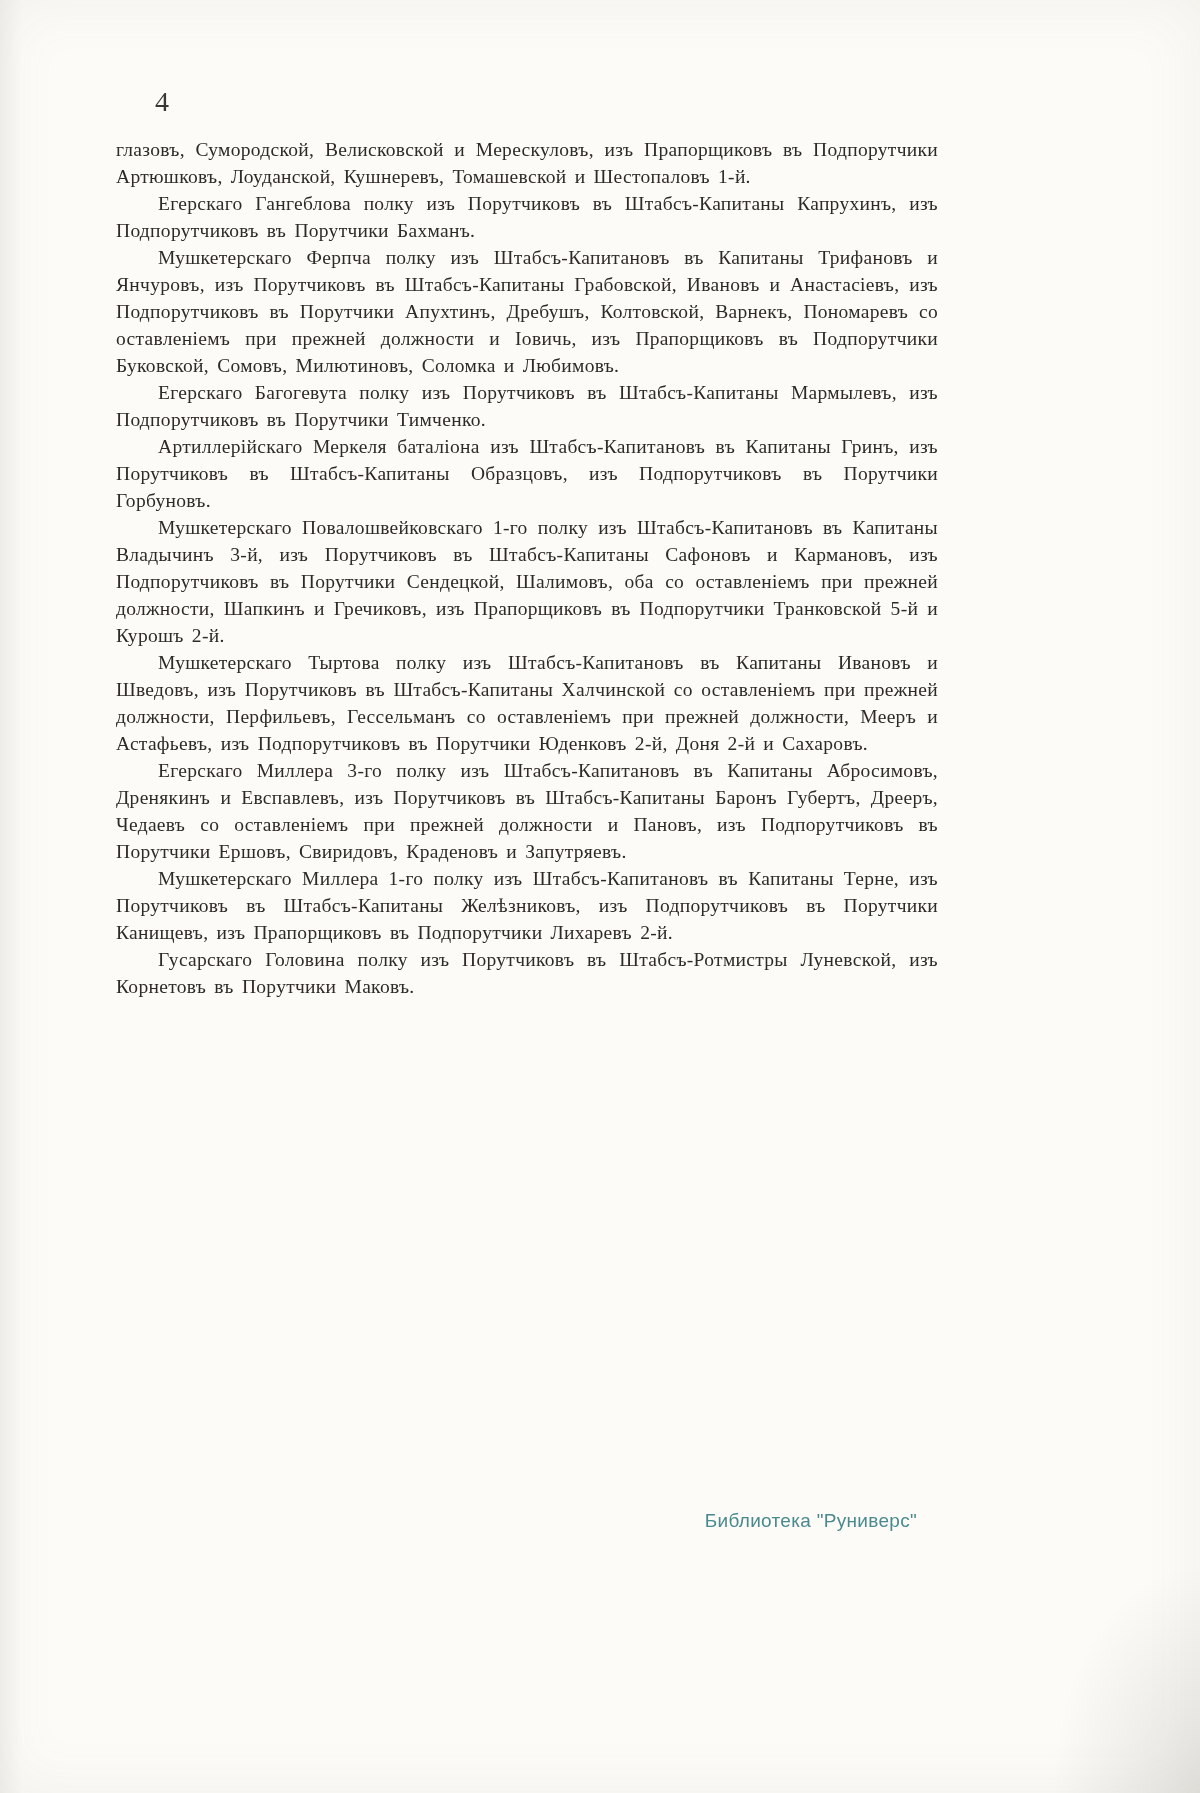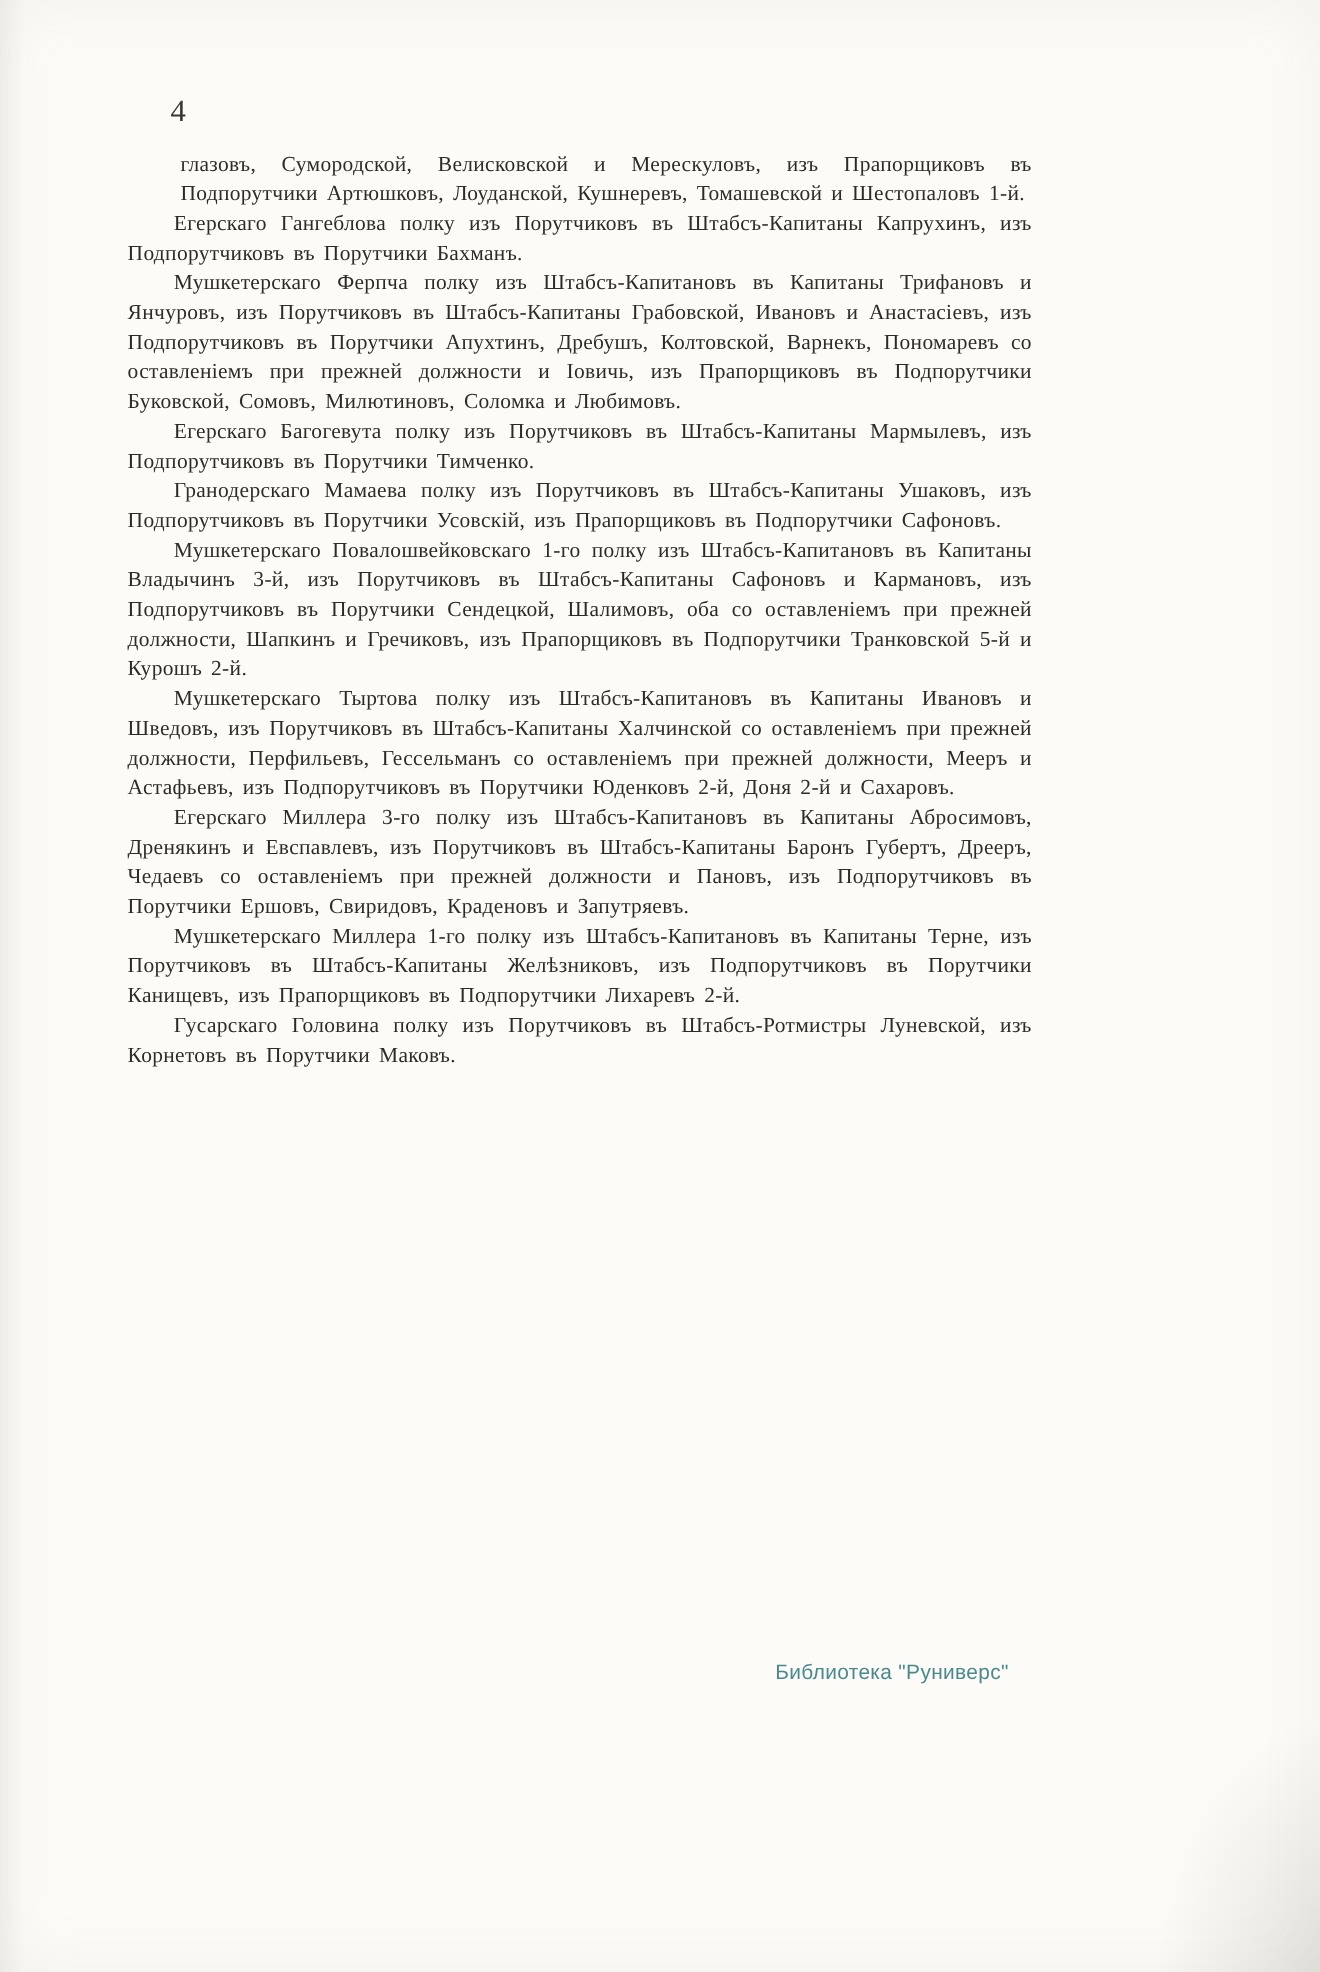--- a/index.html
+++ b/index.html
@@ -35,21 +35,20 @@
     text-align: justify;
     word-spacing: 3px;
     letter-spacing: 0.3px;
   }
   .para {
     margin: 0;
     text-indent: 42px;
   }
   .para.no-indent {
     text-indent: 0;
-    margin-left: 48px;
   }
   .para.spaced {
   }
   .watermark {
     position: absolute;
     top: 1510px;
     right: 283px;
     font-family: "Liberation Sans", "DejaVu Sans", sans-serif;
     font-size: 19px;
     color: #4a8a8e;
@@ -79,21 +78,21 @@
 
 <div class="page">
 
   <div class="page-number">4</div>
 
   <div class="text-block">
     <p class="para no-indent">глазовъ, Сумородской, Велисковской и Мерескуловъ, изъ Прапорщиковъ въ Подпорутчики Артюшковъ, Лоуданской, Кушнеревъ, Томашевской и Шестопаловъ 1-й.</p>
     <p class="para">Егерскаго Гангеблова полку изъ Порутчиковъ въ Штабсъ-Капитаны Капрухинъ, изъ Подпорутчиковъ въ Порутчики Бахманъ.</p>
     <p class="para">Мушкетерскаго Ферпча полку изъ Штабсъ-Капитановъ въ Капитаны Трифановъ и Янчуровъ, изъ Порутчиковъ въ Штабсъ-Капитаны Грабовской, Ивановъ и Анастасіевъ, изъ Подпорутчиковъ въ Порутчики Апухтинъ, Дребушъ, Колтовской, Варнекъ, Пономаревъ со оставленіемъ при прежней должности и Іовичь, изъ Прапорщиковъ въ Подпорутчики Буковской, Сомовъ, Милютиновъ, Соломка и Любимовъ.</p>
     <p class="para">Егерскаго Багогевута полку изъ Порутчиковъ въ Штабсъ-Капитаны Мармылевъ, изъ Подпорутчиковъ въ Порутчики Тимченко.</p>
-    <p class="para">Гранодерскаго Мамаева полку изъ Порутчиковъ въ Штабсъ-Капитаны Ушаковъ, изъ Подпорутчиковъ въ Порутчики Усовскій, изъ Прапорщиковъ въ Подпорутчики Сафоновъ.</p>
+    <p class="para">Артиллерійскаго Меркеля баталіона изъ Штабсъ-Капитановъ въ Капитаны Гринъ, изъ Порутчиковъ въ Штабсъ-Капитаны Образцовъ, изъ Подпорутчиковъ въ Порутчики Горбуновъ.</p>
     <p class="para">Мушкетерскаго Повалошвейковскаго 1-го полку изъ Штабсъ-Капитановъ въ Капитаны Владычинъ 3-й, изъ Порутчиковъ въ Штабсъ-Капитаны Сафоновъ и Кармановъ, изъ Подпорутчиковъ въ Порутчики Сендецкой, Шалимовъ, оба со оставленіемъ при прежней должности, Шапкинъ и Гречиковъ, изъ Прапорщиковъ въ Подпорутчики Транковской 5-й и Курошъ 2-й.</p>
     <p class="para">Мушкетерскаго Тыртова полку изъ Штабсъ-Капитановъ въ Капитаны Ивановъ и Шведовъ, изъ Порутчиковъ въ Штабсъ-Капитаны Халчинской со оставленіемъ при прежней должности, Перфильевъ, Гессельманъ со оставленіемъ при прежней должности, Мееръ и Астафьевъ, изъ Подпорутчиковъ въ Порутчики Юденковъ 2-й, Доня 2-й и Сахаровъ.</p>
     <p class="para">Егерскаго Миллера 3-го полку изъ Штабсъ-Капитановъ въ Капитаны Абросимовъ, Дренякинъ и Евспавлевъ, изъ Порутчиковъ въ Штабсъ-Капитаны Баронъ Губертъ, Дрееръ, Чедаевъ со оставленіемъ при прежней должности и Пановъ, изъ Подпорутчиковъ въ Порутчики Ершовъ, Свиридовъ, Краденовъ и Запутряевъ.</p>
     <p class="para spaced">Мушкетерскаго Миллера 1-го полку изъ Штабсъ-Капитановъ въ Капитаны Терне, изъ Порутчиковъ въ Штабсъ-Капитаны Желѣзниковъ, изъ Подпорутчиковъ въ Порутчики Канищевъ, изъ Прапорщиковъ въ Подпорутчики Лихаревъ 2-й.</p>
     <p class="para spaced">Гусарскаго Головина полку изъ Порутчиковъ въ Штабсъ-Ротмистры Луневской, изъ Корнетовъ въ Порутчики Маковъ.</p>
   </div>
 
   <div class="watermark">Библиотека "Руниверс"</div>
 
   <div class="corner-shade"></div>

